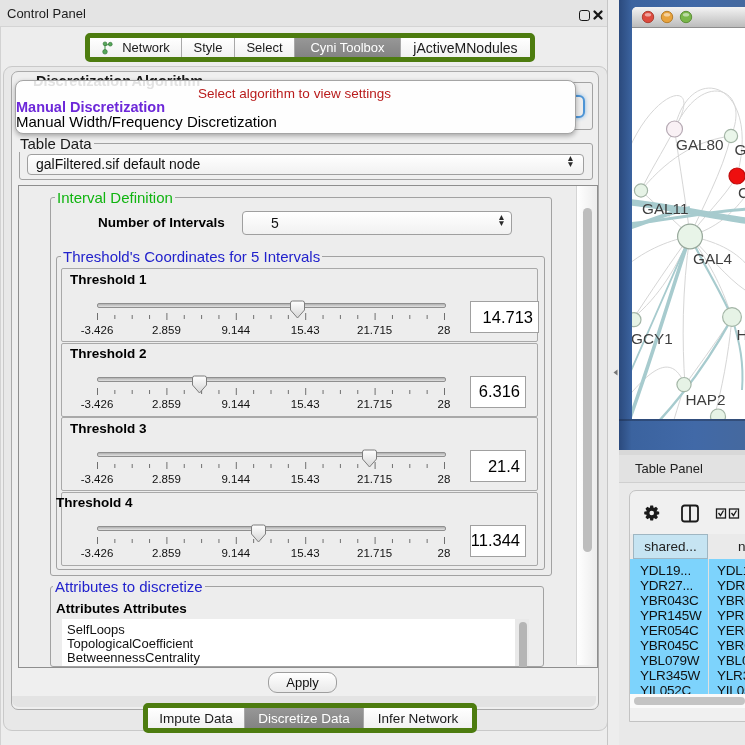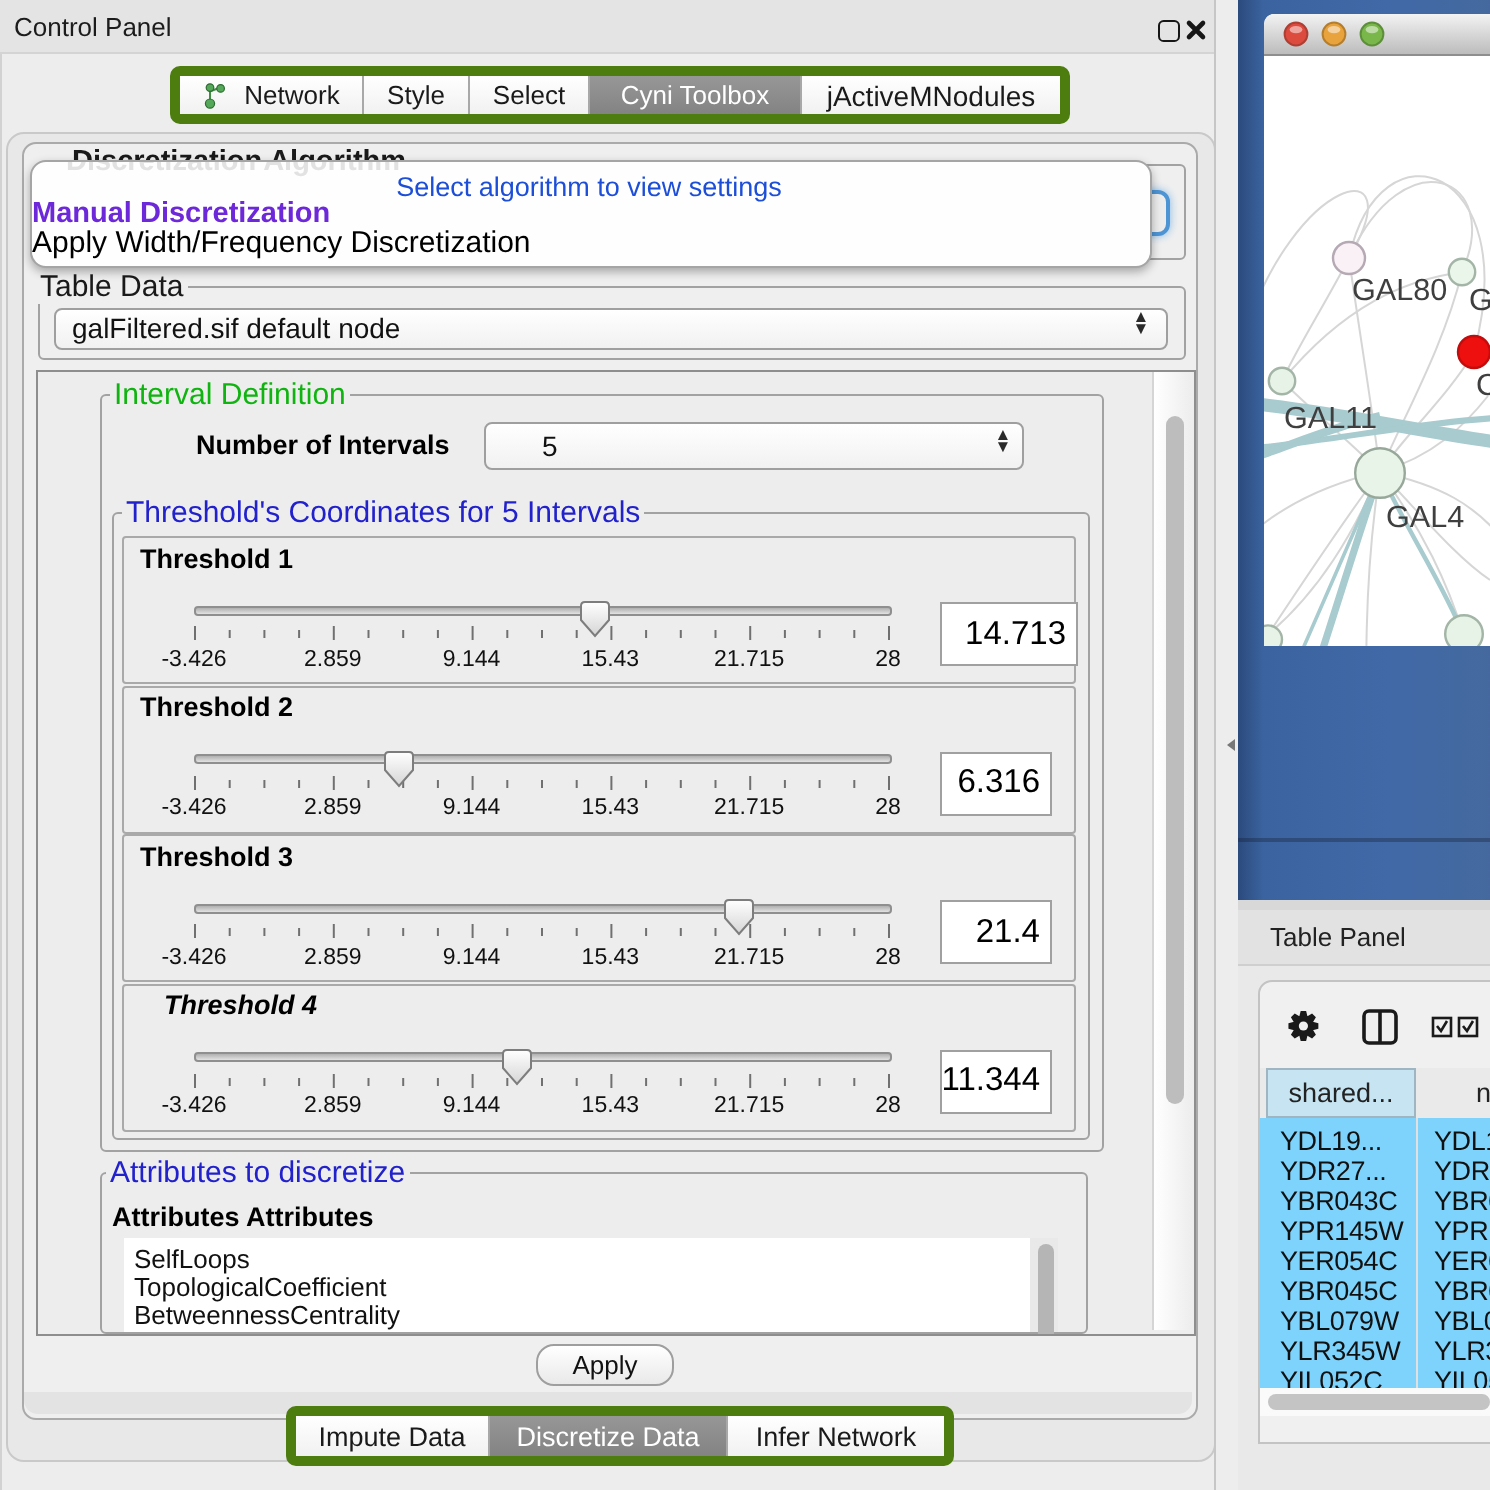--- a/index.html
+++ b/index.html
@@ -213,21 +213,21 @@
     <path d="M2.5 1 h10 q2 0 2 2 v7 l-7 8 l-7-8 v-7 q0-2 2-2 z" fill="url(#gthumb3)" stroke="#7d7d7d"></path>
     <defs>
       <linearGradient id="gthumb3" x1="0" y1="0" x2="0" y2="1">
         <stop offset="0" stop-color="#ffffff"></stop>
         <stop offset="1" stop-color="#d5d5d5"></stop>
       </linearGradient>
     </defs>
   </svg>
 <div class="field" style="left:470px;top:450px;width:56px;height:32px;">21.4</div>
 <div class="tgroup" style="left:61px;top:491.5px;width:475px;height:72px;"></div>
-<div class="tlab" style="left:82px;top:495.0px;font-style:italic;">Threshold 4</div>
+<div class="tlab" style="left:56px;top:495.0px;">Threshold 4</div>
 <div class="track" style="left:97px;top:526.0px;width:347px;"></div>
 <svg class="abs" style="left:97px;top:536.5px;" width="349" height="10">
     <g stroke="#707070" stroke-width="1">
       <line x1="0.50" y1="0" x2="0.50" y2="7"></line>
       <line x1="17.85" y1="2" x2="17.85" y2="6"></line>
       <line x1="35.20" y1="2" x2="35.20" y2="6"></line>
       <line x1="52.55" y1="2" x2="52.55" y2="6"></line>
       <line x1="69.90" y1="0" x2="69.90" y2="7"></line>
       <line x1="87.25" y1="2" x2="87.25" y2="6"></line>
       <line x1="104.60" y1="2" x2="104.60" y2="6"></line>
@@ -280,32 +280,32 @@
 <div class="seg" style="left:143px;top:703px;width:324px;height:20px;font-size:13.5px;">
   <div style="width:97px;">Impute Data</div>
   <div class="sel" style="width:119px;">Discretize Data</div>
   <div style="width:108px;">Infer Network</div>
 </div>
 
 <div class="abs" style="left:15px;top:79.5px;width:559px;height:52px;background:#fefefe;border:1px solid #a5a5a5;border-radius:8px;box-shadow:0 2px 5px rgba(0,0,0,0.3);"></div>
 <div class="abs" style="left:16px;top:80.5px;width:557px;height:50px;overflow:hidden;border-radius:7px;">
   <div style="position:absolute;left:17px;top:-8px;font-size:14.5px;font-weight:bold;color:#e2e2e2;">Discretization Algorithm</div>
 </div>
-<div class="abs" style="left:15px;top:85.5px;width:559px;text-align:center;font-size:13.5px;color:#1d4ed8;">Select algorithm to view settings</div>
+<div class="abs" style="left:15px;top:85.5px;width:559px;text-align:center;font-size:13.5px;color:#b91c1c;">Select algorithm to view settings</div>
 <div class="abs" style="left:16px;top:98.5px;font-size:14.5px;font-weight:bold;color:#6d28d9;">Manual Discretization</div>
-<div class="abs" style="left:16px;top:113px;font-size:15px;color:#000;">Apply Width/Frequency Discretization</div>
+<div class="abs" style="left:16px;top:113px;font-size:15px;color:#000;">Manual Width/Frequency Discretization</div>
 
 <div class="abs" style="left:607px;top:0;width:12px;height:745px;background:#ededed;border-left:1px solid #c6c6c6;"></div>
 <svg class="abs" style="left:613px;top:369px;" width="5" height="7">
     <path d="M4.5 0.5 L4.5 6.5 L0.5 3.5 Z" fill="#777"></path>
   </svg>
 
 <div class="abs" style="left:619px;top:0;width:126px;height:455px;background:linear-gradient(to right,#2b4a7d 0%,#3b639f 10%,#4169a7 60%,#45699f 100%);"></div>
 
-<div class="abs" style="left:632px;top:7px;width:113px;height:316px;background:#fff;border-radius:5px 0 0 0;overflow:hidden;">
+<div class="abs" style="left:632px;top:7px;width:113px;height:412px;background:#fff;border-radius:5px 0 0 0;overflow:hidden;">
   <div style="position:absolute;left:0;top:0;width:113px;height:20px;background:linear-gradient(#f3f3f3,#bcbcbc);border-bottom:1px solid #8e8e8e;"></div>
   <svg style="left:0;top:0;" width="113" height="21">
     <circle cx="16" cy="10" r="5.7" fill="#dd4a3e" stroke="#ad3f33" stroke-width="1"></circle>
     <circle cx="35" cy="10" r="5.7" fill="#e8a33d" stroke="#b57e2d" stroke-width="1"></circle>
     <circle cx="54" cy="10" r="5.7" fill="#79b74a" stroke="#5d8f3a" stroke-width="1"></circle>
     <ellipse cx="16" cy="7.8" rx="3.2" ry="1.8" fill="rgba(255,255,255,0.5)"></ellipse>
     <ellipse cx="35" cy="7.8" rx="3.2" ry="1.8" fill="rgba(255,255,255,0.5)"></ellipse>
     <ellipse cx="54" cy="7.8" rx="3.2" ry="1.8" fill="rgba(255,255,255,0.5)"></ellipse>
   </svg>
 

